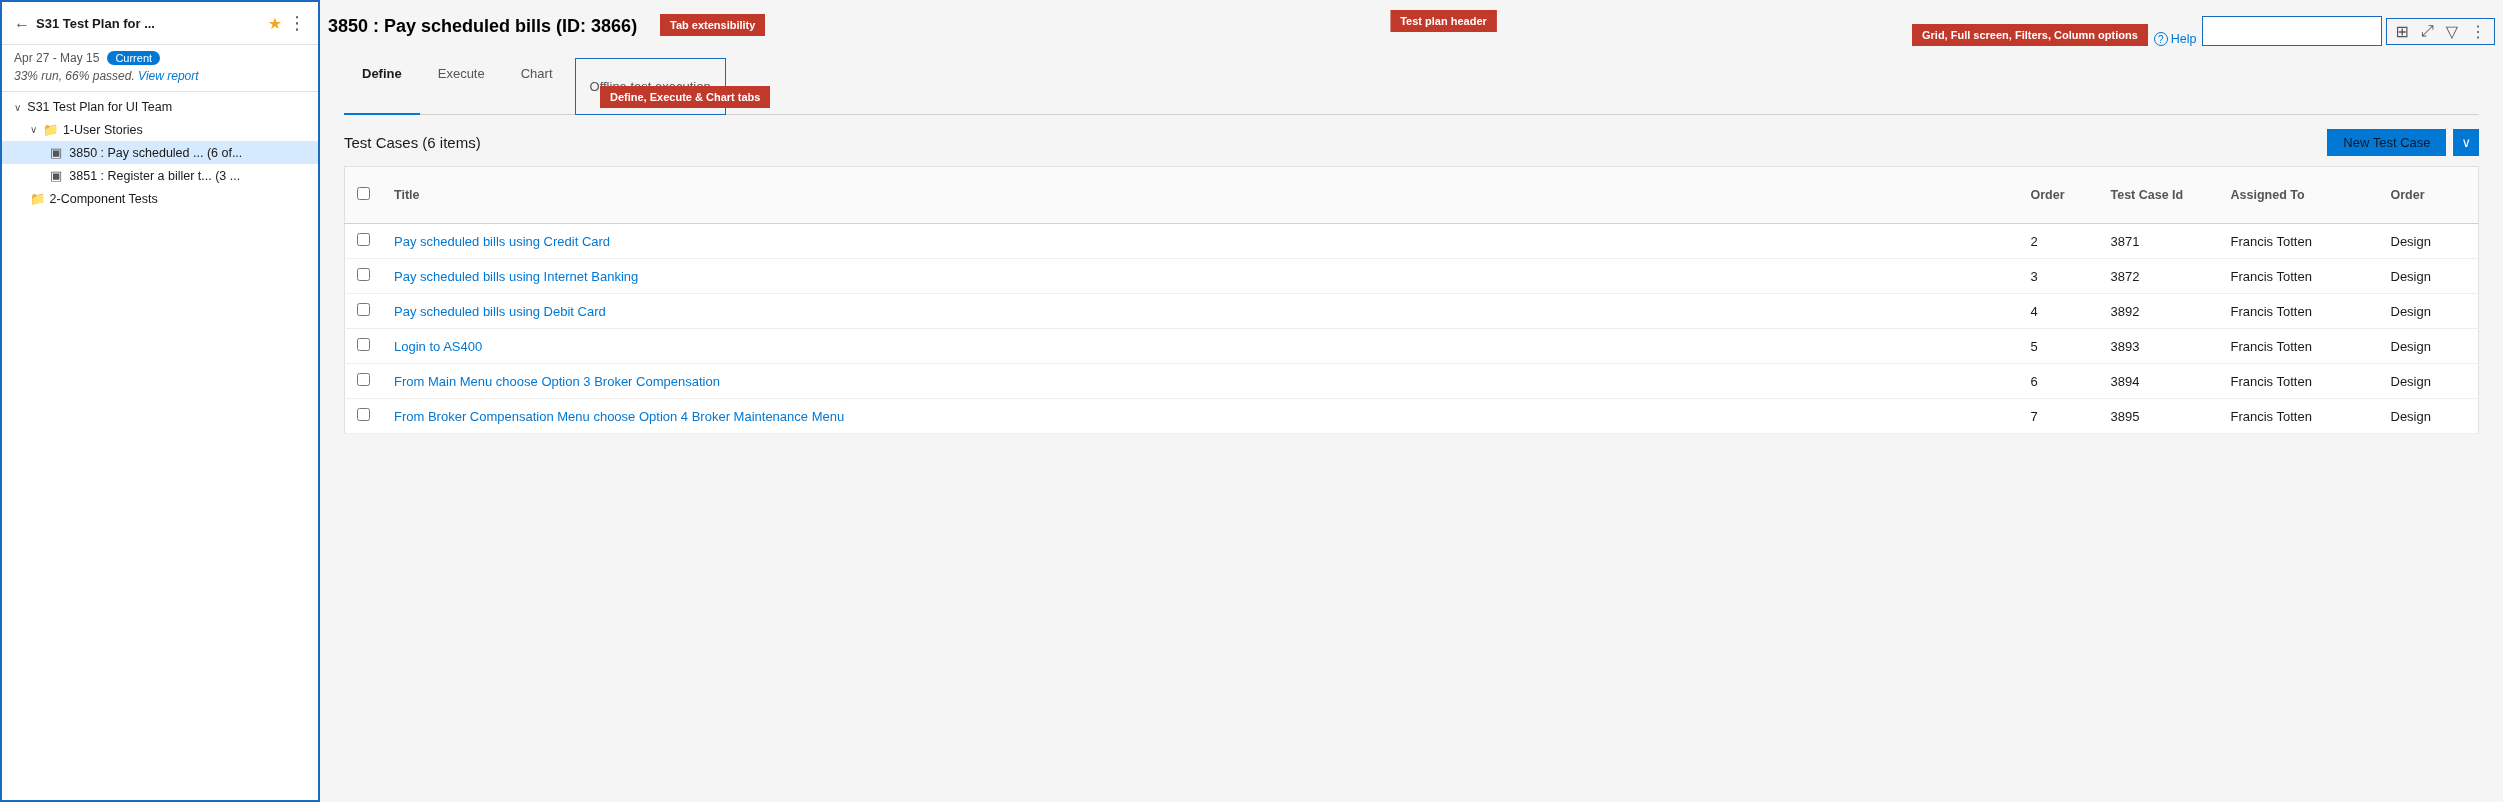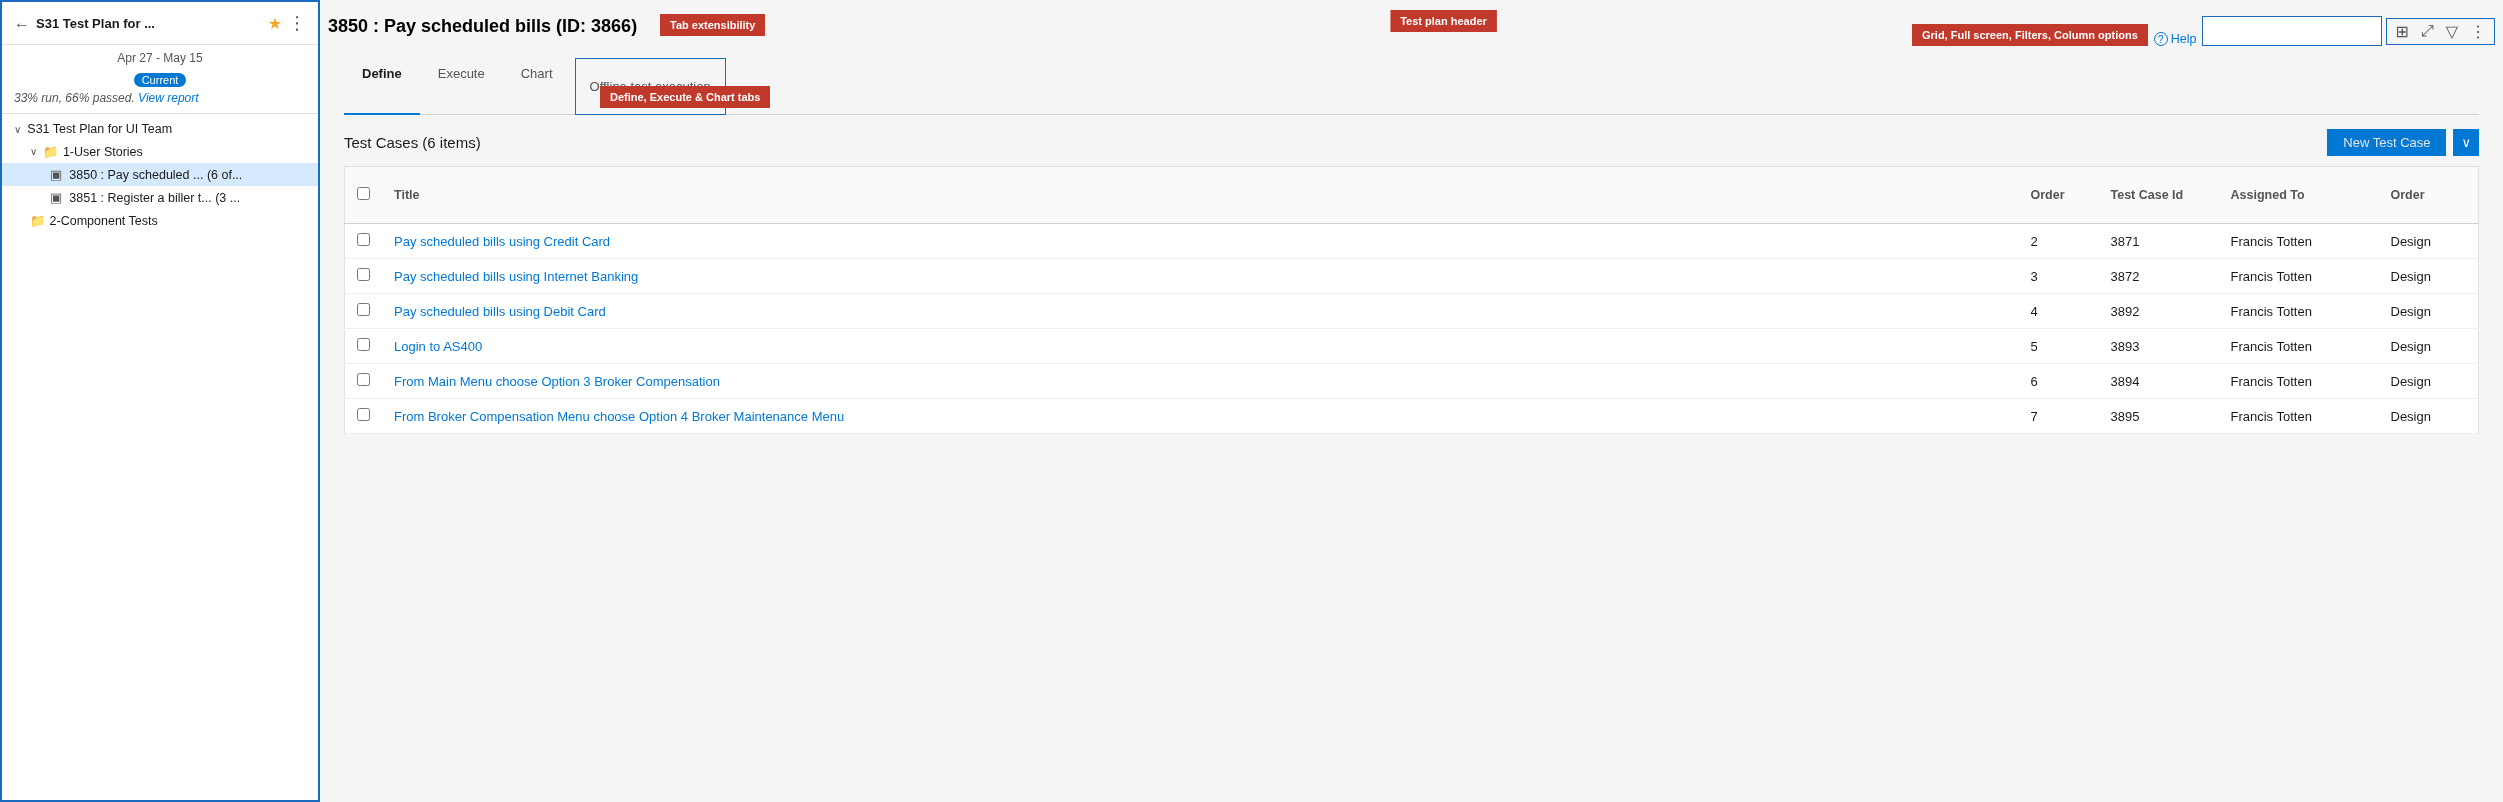--- a/index.html
+++ b/index.html
@@ -48,21 +48,20 @@
       display: flex;
       flex-direction: column;
       gap: 4px;
     }
     .sidebar-dates {
       display: flex;
       align-items: center;
       gap: 8px;
       font-size: 12px;
       color: #555;
-      flex-direction: column;
     }
     .badge-current {
       background: #0078d4;
       color: #fff;
       border-radius: 10px;
       padding: 1px 8px;
       font-size: 11px;
       font-weight: 500;
     }
     .sidebar-progress {
@@ -161,21 +160,21 @@
       font-weight: 400;
       color: #1a1a1a;
     }
     .grid-actions {
       display: flex;
       align-items: center;
       gap: 6px;
     }
     .btn-new-test {
       background: #0078d4;
-      color: #e5e5e5;
+      color: #0f172a;
       border: none;
       padding: 6px 16px;
       font-size: 13px;
       font-weight: 500;
       cursor: pointer;
       display: flex;
       align-items: center;
       gap: 0;
     }
     .btn-new-test-caret {

